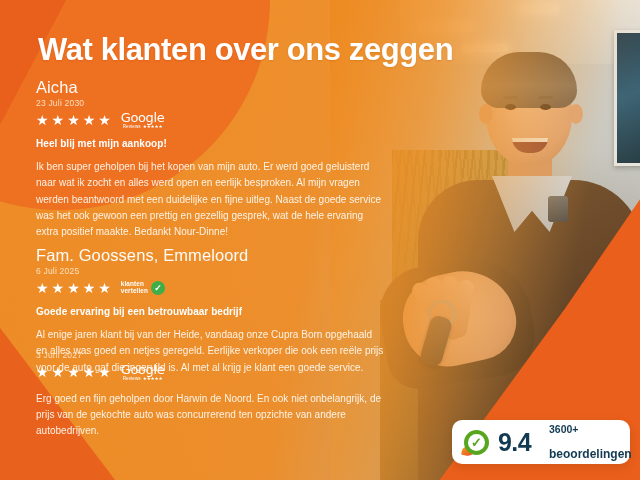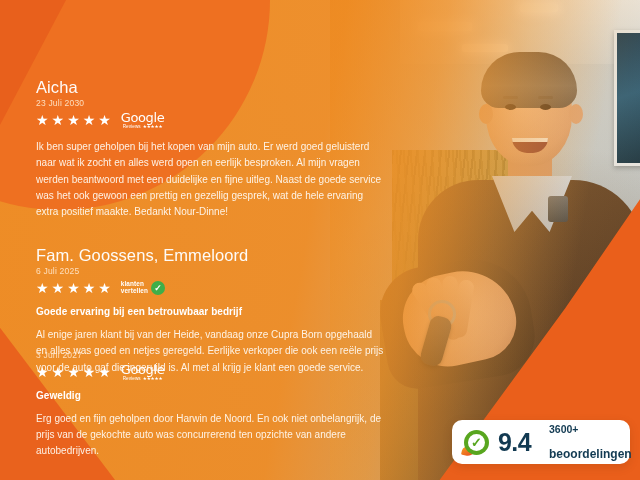--- a/index.html
+++ b/index.html
@@ -259,40 +259,42 @@
 
   <div class="ov-soft"></div>
   <div class="ov-warm"></div>
   <div class="blob-tl"></div>
   <div class="wedge-tl"></div>
   <div class="wedge-bl"></div>
   <div class="wedge-br"></div>
 
   <div class="content">
 
+    <div class="headline">Wat klanten over ons zeggen</div>
 
     <div class="review rv1">
       <p class="rv-name">Aicha</p>
       <p class="rv-date">23 Juli 2030</p>
       <div class="rv-meta">
         <div class="stars">
           <span class="star">★</span>
           <span class="star">★</span>
           <span class="star">★</span>
           <span class="star">★</span>
           <span class="star">★</span>
         </div>
         <div class="google-badge">
           <span class="g-word">Google</span>
           <span class="g-sub">
             <span class="g-sub-text">Reviews</span>
             <span class="g-sub-stars">★★★★★</span>
           </span>
         </div>
       </div>
+      <p class="rv-title">Heel blij met mijn aankoop!</p>
       <p class="rv-body">Ik ben super geholpen bij het kopen van mijn auto. Er werd goed geluisterd naar wat ik zocht en alles werd open en eerlijk besproken. Al mijn vragen werden beantwoord met een duidelijke en fijne uitleg. Naast de goede service was het ook gewoon een prettig en gezellig gesprek, wat de hele ervaring extra positief maakte. Bedankt Nour-Dinne!</p>
     </div>
 
     <div class="review rv2">
       <p class="rv-name">Fam. Goossens, Emmeloord</p>
       <p class="rv-date">6 Juli 2025</p>
       <div class="rv-meta">
         <div class="stars">
           <span class="star">★</span>
           <span class="star">★</span>
@@ -323,21 +325,20 @@
           <span class="star">★</span>
         </div>
         <div class="google-badge">
           <span class="g-word">Google</span>
           <span class="g-sub">
             <span class="g-sub-text">Reviews</span>
             <span class="g-sub-stars">★★★★★</span>
           </span>
         </div>
       </div>
-      <p class="rv-title">Geweldig</p>
       <p class="rv-body">Erg goed en fijn geholpen door Harwin de Noord. En ook niet onbelangrijk, de prijs van de gekochte auto was concurrerend ten opzichte van andere autobedrijven.</p>
     </div>
 
     <div class="score-badge">
       <span class="sb-check">
         <span class="leaf"></span>
         <span class="ring">
           <span class="inner">✓</span>
         </span>
       </span>

